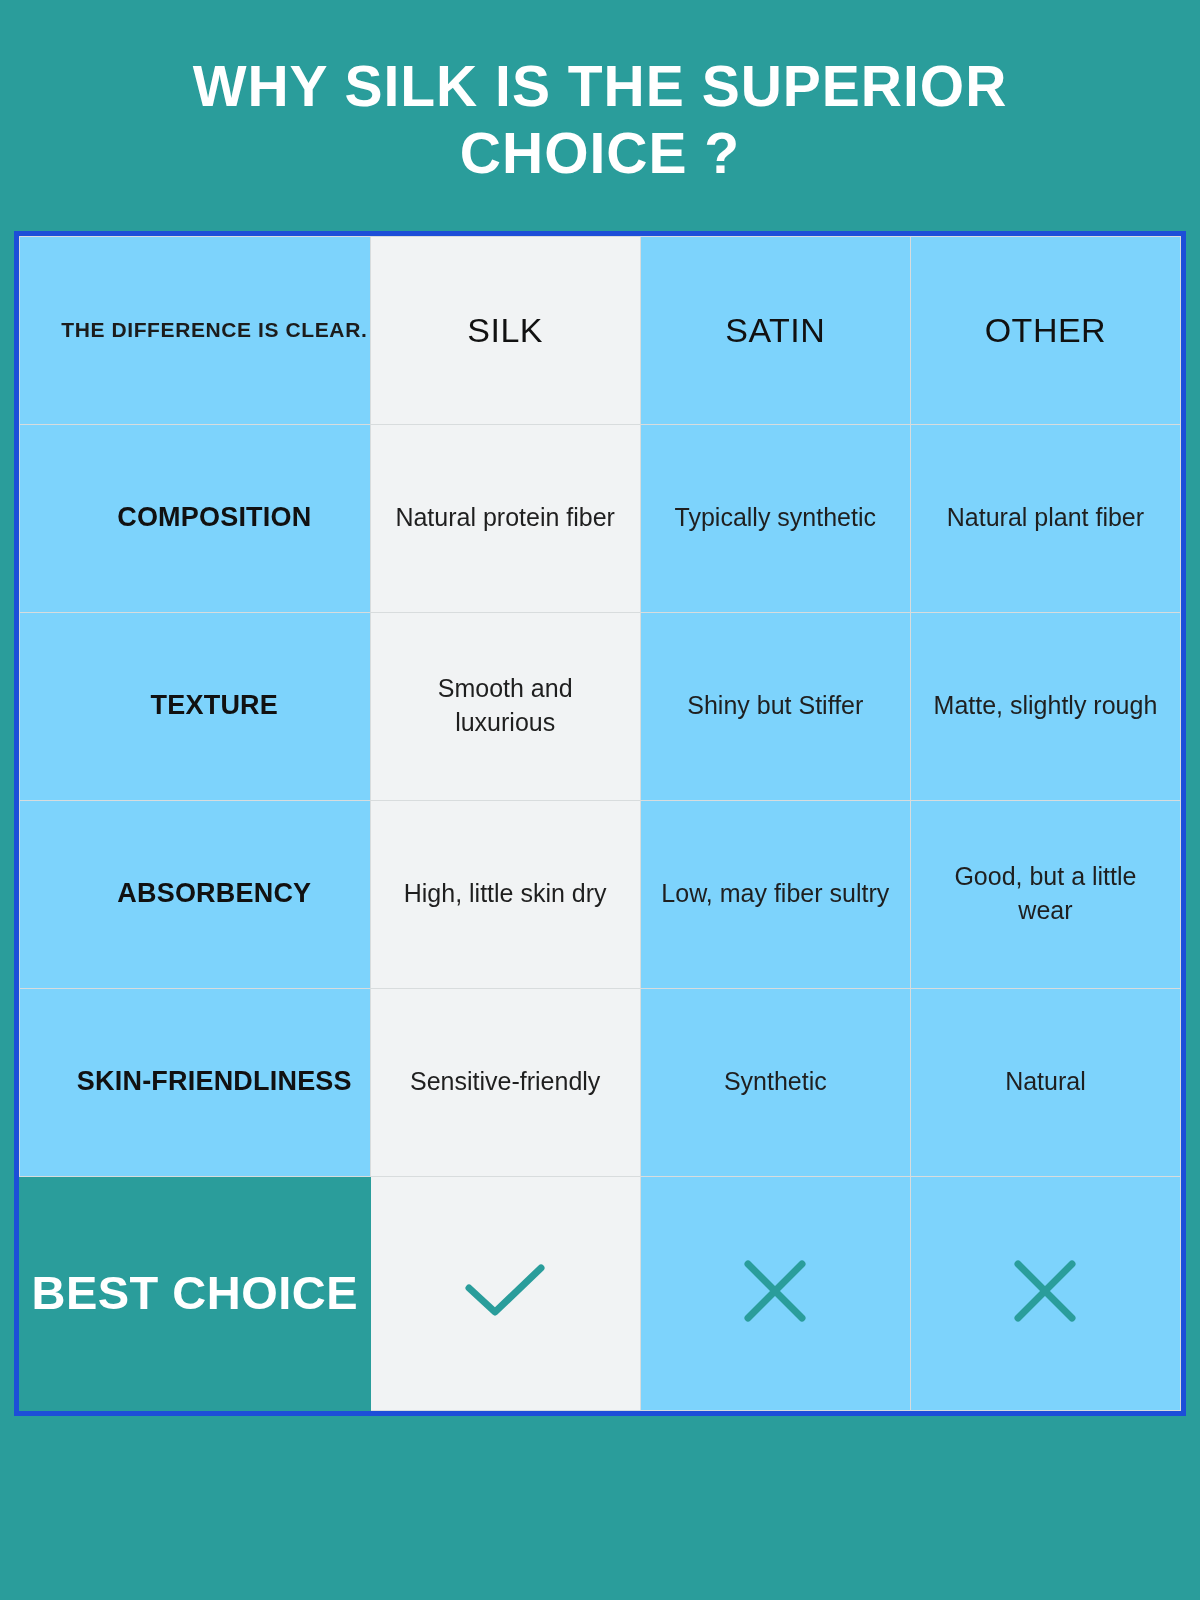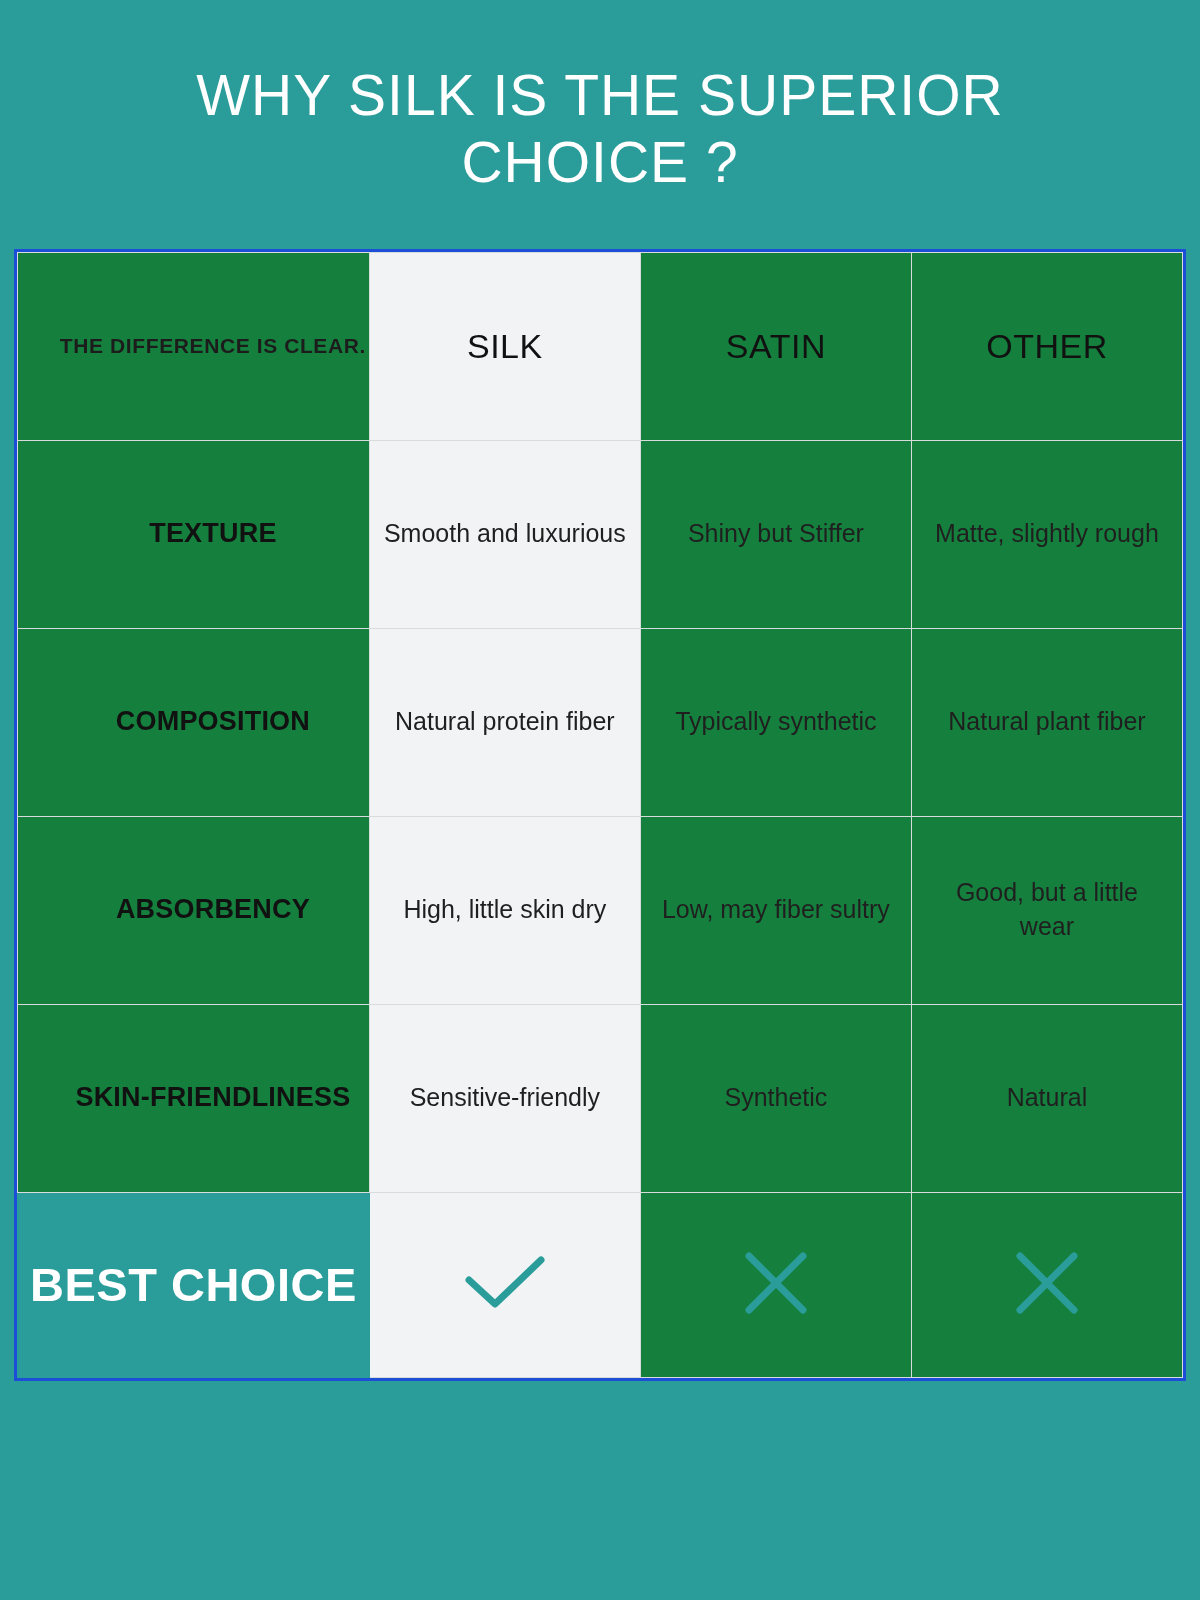--- a/index.html
+++ b/index.html
@@ -20,30 +20,30 @@
     background: #2a9d9b;
     box-sizing: border-box;
   }
   .header {
     padding: 46px 70px 36px 70px;
     text-align: center;
   }
   .header-title {
     color: #ffffff;
     font-size: 57px;
-    font-weight: normal;
+    font-weight: bold;
     letter-spacing: 1px;
     line-height: 1.18;
     text-transform: uppercase;
-    margin: 16px;
+    margin: 7px;
   }
   .table-wrap {
     margin: 0 14px;
-    background: #15803d;
-    border: 3px solid #1d4ed8;
+    background: #7dd3fc;
+    border: 5px solid #1d4ed8;
     box-sizing: border-box;
   }
   table.compare {
     width: 100%;
     border-collapse: collapse;
     table-layout: fixed;
   }
   table.compare td {
     border: 1px solid #d8dcdd;
     vertical-align: middle;
@@ -88,21 +88,21 @@
   }
   .cell-text {
     font-size: 25px;
     color: #1f1f1f;
     line-height: 1.35;
     font-weight: 400;
     padding: 6px 14px;
   }
 
   
-  .footer-row td { height: 185px; }
+  .footer-row td { height: 234px; }
   .best-cell {
     background: #2a9d9b;
     border: 1px solid #2a9d9b !important;
     color: #ffffff;
     text-align: center;
     font-size: 47px;
     font-weight: bold;
     line-height: 1.1;
     letter-spacing: 0.5px;
     text-transform: uppercase;
@@ -133,31 +133,31 @@
       </colgroup>
       <tbody>
         <tr class="hdr-row">
           <td class="hdr-label">THE DIFFERENCE IS CLEAR.</td>
           <td class="hdr-col silk-col">SILK</td>
           <td class="hdr-col">SATIN</td>
           <td class="hdr-col">OTHER</td>
         </tr>
 
         <tr class="body-row">
+          <td class="row-label">COMPOSITION</td>
+          <td class="cell-text silk-col">Natural protein fiber</td>
+          <td class="cell-text">Typically synthetic</td>
+          <td class="cell-text">Natural plant fiber</td>
+        </tr>
+
+        <tr class="body-row">
           <td class="row-label">TEXTURE</td>
           <td class="cell-text silk-col">Smooth and luxurious</td>
           <td class="cell-text">Shiny but Stiffer</td>
           <td class="cell-text">Matte, slightly rough</td>
-        </tr>
-
-        <tr class="body-row">
-          <td class="row-label">COMPOSITION</td>
-          <td class="cell-text silk-col">Natural protein fiber</td>
-          <td class="cell-text">Typically synthetic</td>
-          <td class="cell-text">Natural plant fiber</td>
         </tr>
 
         <tr class="body-row">
           <td class="row-label">ABSORBENCY</td>
           <td class="cell-text silk-col">High, little skin dry</td>
           <td class="cell-text">Low, may fiber sultry</td>
           <td class="cell-text">Good, but a little wear</td>
         </tr>
 
         <tr class="body-row">

